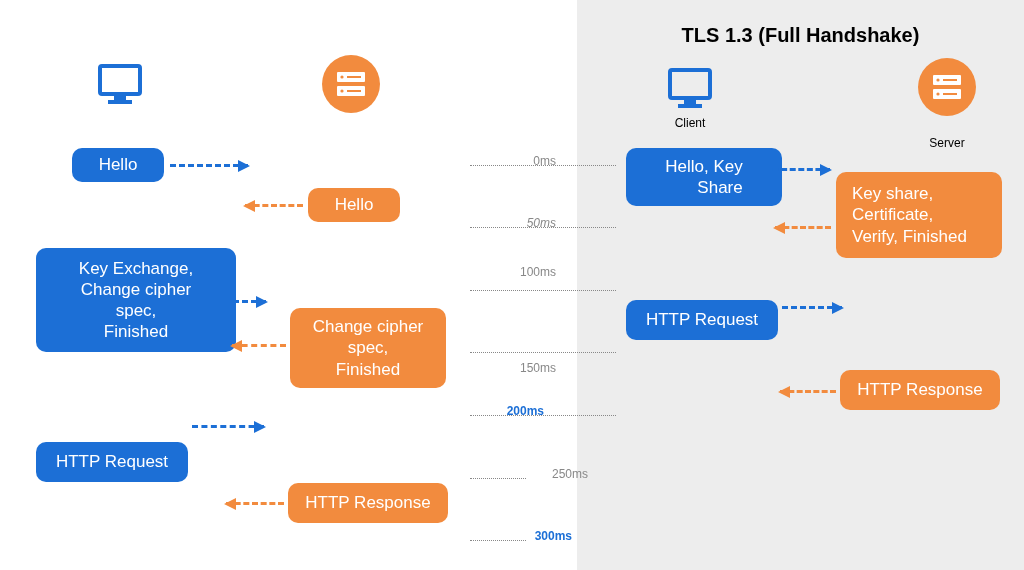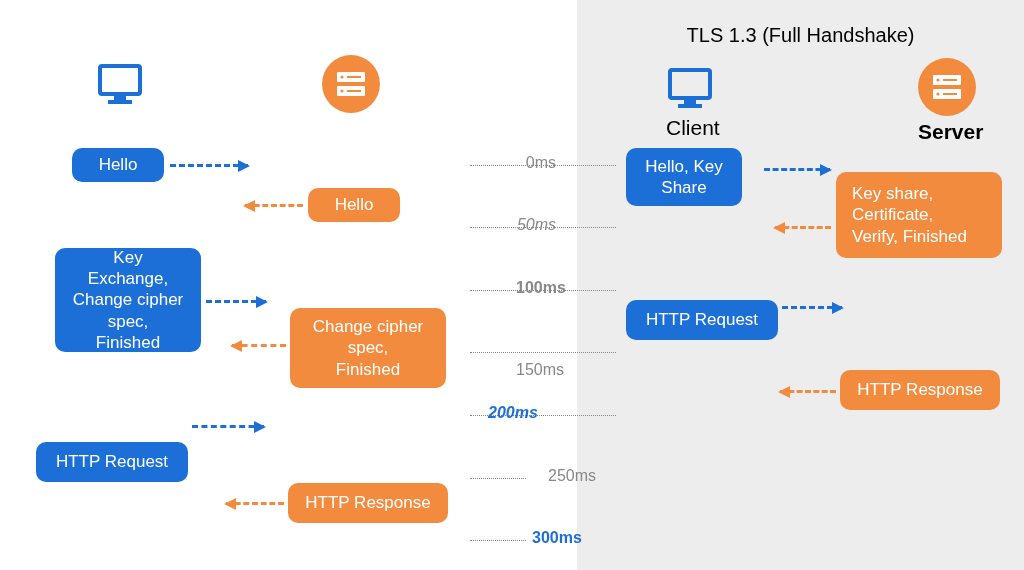--- a/index.html
+++ b/index.html
@@ -17,40 +17,41 @@
     width: 447px; height: 570px;
     background: #ededed;
   }
   .title-right {
     position: absolute;
     left: 577px; top: 24px;
     width: 447px;
     text-align: center;
     font-size: 20px;
     color: #000;
+    font-weight: bold;
   }
   
   .client-icon {
     position: absolute;
     width: 48px; height: 48px;
   }
   .client-icon svg { width: 48px; height: 48px; }
   .server-icon {
     position: absolute;
     width: 58px; height: 58px;
     border-radius: 50%;
     background: #f28b3e;
     display: flex;
     align-items: center;
     justify-content: center;
   }
   .server-icon svg { width: 32px; height: 28px; }
   .icon-label {
     position: absolute;
-    font-size: 21px;
+    font-size: 12px;
     color: #000;
     text-align: center;
   }
   
   .msg {
     position: absolute;
     border-radius: 10px;
     padding: 10px 16px;
     color: #fff;
     font-size: 17px;
@@ -89,21 +90,21 @@
   .arrow.blue { color: #1c6fd6; }
   .arrow.orange { color: #f28b3e; }
   
   .tick {
     position: absolute;
     height: 0;
     border-top: 1.5px dotted #888;
   }
   .tick-label {
     position: absolute;
-    font-size: 16px;
+    font-size: 12px;
     color: #888;
     text-align: right;
     width: 40px;
   }
   .tick-label.blue { color: #1c6fd6; font-weight: 600; }
 </style>
 </head>
 <body>
 
 <div class="panel-right-bg"></div>
@@ -126,21 +127,21 @@
       <rect x="12" y="20" width="14" height="2" fill="#f28b3e"></rect>
     </svg>
 </div>
 
 <div class="msg blue" style="left:72px; top:148px; width:92px; height:34px;">Hello</div>
 <div class="arrow blue right" style="left:170px; top:164px; width:78px;"></div>
 
 <div class="arrow orange left" style="left:245px; top:204px; width:58px;"></div>
 <div class="msg orange" style="left:308px; top:188px; width:92px; height:34px;">Hello</div>
 
-<div class="msg blue" style="left:36px; top:248px; width:146px; height:104px; white-space:pre-line;margin-left:19px;">Key Exchange,
+<div class="msg blue" style="left:36px; top:248px; width:200px; height:104px; white-space:pre-line;">Key Exchange,
 Change cipher
 spec,
 Finished</div>
 <div class="arrow blue right" style="left:206px; top:300px; width:60px;"></div>
 
 <div class="arrow orange left" style="left:232px; top:344px; width:54px;"></div>
 <div class="msg orange" style="left:290px; top:308px; width:156px; height:80px; white-space:pre-line;">Change cipher
 spec,
 Finished</div>
 
@@ -148,25 +149,25 @@
 <div class="arrow blue right" style="left:192px; top:425px; width:72px;"></div>
 
 <div class="arrow orange left" style="left:226px; top:502px; width:58px;"></div>
 <div class="msg orange" style="left:288px; top:483px; width:160px; height:40px;">HTTP Response</div>
 
 <div class="tick" style="left:470px; top:165px; width:146px;"></div>
 <div class="tick-label" style="left:516px; top:154px;">0ms</div>
 <div class="tick" style="left:470px; top:227px; width:146px;"></div>
 <div class="tick-label" style="left:516px; top:216px;font-style:italic;">50ms</div>
 <div class="tick" style="left:470px; top:290px; width:146px;"></div>
-<div class="tick-label" style="left:516px; top:279px;font-weight:bold;">100ms</div>
+<div class="tick-label" style="left:516px; top:265px;">100ms</div>
 <div class="tick" style="left:470px; top:352px; width:146px;"></div>
 <div class="tick-label" style="left:516px; top:361px;">150ms</div>
 <div class="tick" style="left:470px; top:415px; width:146px;"></div>
-<div class="tick-label blue" style="left:488px; top:404px;font-style:italic;">200ms</div>
+<div class="tick-label blue" style="left:504px; top:404px;">200ms</div>
 <div class="tick" style="left:470px; top:478px; width:56px;"></div>
 <div class="tick-label" style="left:516px; top:467px;margin-left:32px;">250ms</div>
 <div class="tick" style="left:470px; top:540px; width:56px;"></div>
 <div class="tick-label blue" style="left:516px; top:529px;margin-left:16px;">300ms</div>
 
 <div class="client-icon" style="left:666px; top:64px;">
   <svg viewBox="0 0 48 48">
       <rect x="4" y="6" width="40" height="28" rx="2" fill="none" stroke="#1c6fd6" stroke-width="4"></rect>
       <rect x="18" y="36" width="12" height="4" fill="#1c6fd6"></rect>
       <rect x="12" y="40" width="24" height="4" fill="#1c6fd6"></rect>
@@ -176,23 +177,23 @@
 <div class="server-icon" style="left:918px; top:58px;">
   <svg viewBox="0 0 32 28">
       <rect x="2" y="2" width="28" height="10" rx="1" fill="#fff"></rect>
       <rect x="2" y="16" width="28" height="10" rx="1" fill="#fff"></rect>
       <circle cx="7" cy="7" r="1.6" fill="#f28b3e"></circle>
       <circle cx="7" cy="21" r="1.6" fill="#f28b3e"></circle>
       <rect x="12" y="6" width="14" height="2" fill="#f28b3e"></rect>
       <rect x="12" y="20" width="14" height="2" fill="#f28b3e"></rect>
     </svg>
 </div>
-<div class="icon-label" style="left:918px; top:120px; width:58px;font-weight:bold;">Server</div>
-
-<div class="msg blue" style="left:626px; top:148px; width:116px; height:58px; white-space:pre-line;">Hello, Key
+<div class="icon-label" style="left:918px; top:136px; width:58px;">Server</div>
+
+<div class="msg blue" style="left:626px; top:148px; width:156px; height:58px; white-space:pre-line;text-align:right;">Hello, Key
 Share</div>
 <div class="arrow blue right" style="left:764px; top:168px; width:66px;"></div>
 
 <div class="arrow orange left" style="left:775px; top:226px; width:56px;"></div>
 <div class="msg orange" style="left:836px; top:172px; width:166px; height:86px; white-space:pre-line; text-align:left; justify-content:flex-start;">Key share,
 Certificate,
 Verify, Finished</div>
 
 <div class="msg blue" style="left:626px; top:300px; width:152px; height:40px;">HTTP Request</div>
 <div class="arrow blue right" style="left:782px; top:306px; width:60px;"></div>

